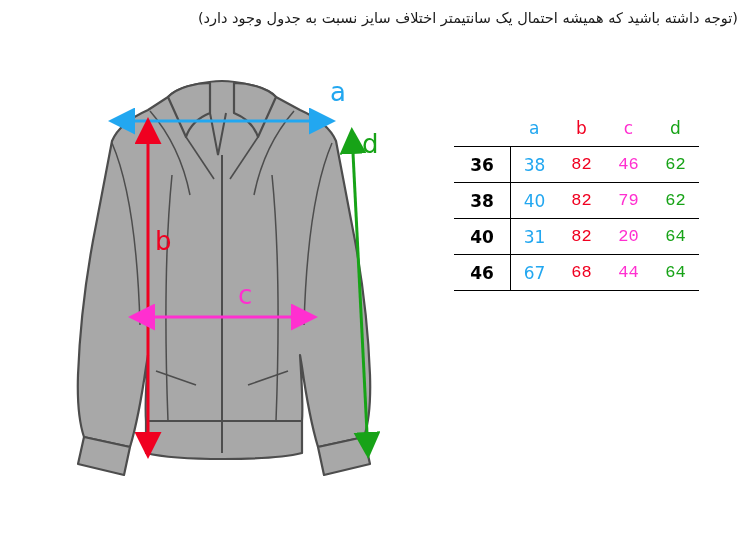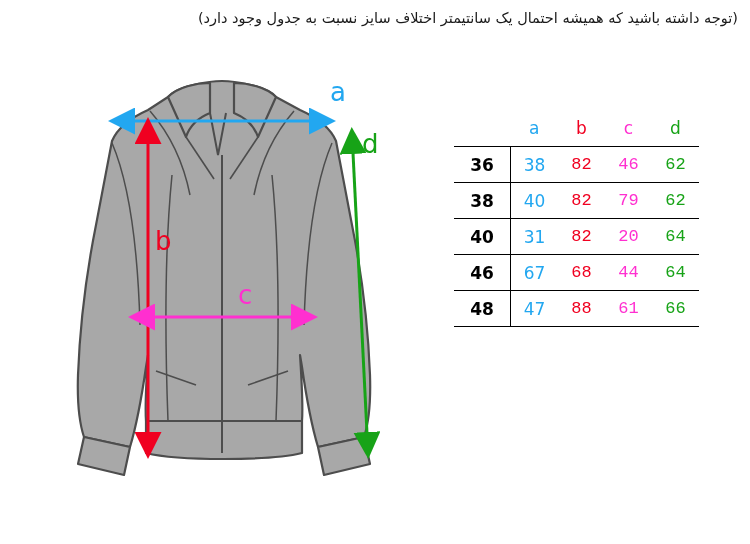--- a/index.html
+++ b/index.html
@@ -233,24 +233,17 @@
           <td class="val c-c">20</td>
           <td class="val c-d">64</td>
         </tr>
         <tr>
           <td class="rowhead">46</td>
           <td class="val c-a">67</td>
           <td class="val c-b">68</td>
           <td class="val c-c">44</td>
           <td class="val c-d">64</td>
         </tr>
-        <tr>
-          <td class="rowhead">48</td>
-          <td class="val c-a">47</td>
-          <td class="val c-b">88</td>
-          <td class="val c-c">61</td>
-          <td class="val c-d">66</td>
-        </tr>
       </tbody>
     </table>
   </div>
 
 </div>
 
 </body></html>

